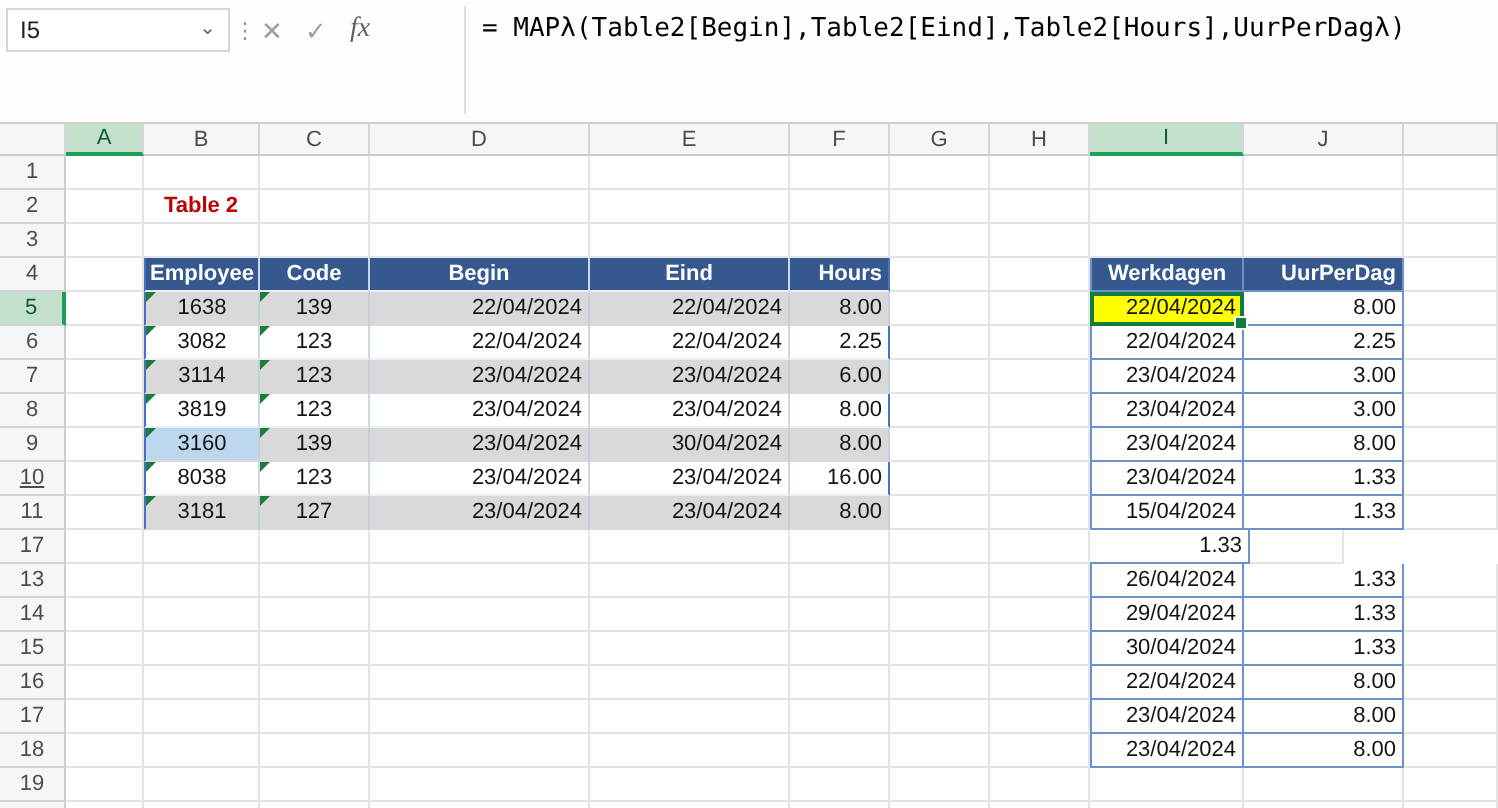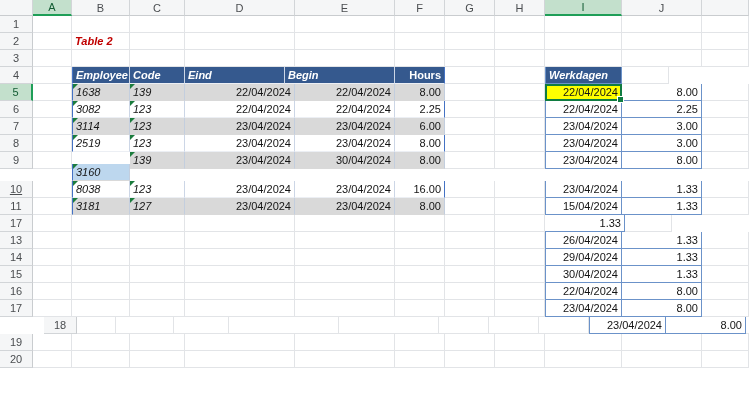--- a/index.html
+++ b/index.html
@@ -23,21 +23,21 @@
   .formula-text{position:absolute;left:241px;top:7px;font-family:"DejaVu Sans Mono",monospace;font-size:13px;color:#000;white-space:pre;}
 
   
   .grid{position:relative;background:#fff;}
   .grow{display:flex;}
   .ch{flex:none;height:16px;background:#f5f6f7;border-right:1px solid #d2d5d8;border-bottom:1px solid #c9cccf;display:flex;align-items:center;justify-content:center;font-size:11px;color:#4a4d50;}
   .rh{flex:none;width:33px;height:17px;background:#f5f6f7;border-right:1px solid #c9cccf;border-bottom:1px solid #d2d5d8;display:flex;align-items:center;justify-content:center;font-size:11px;color:#4a4d50;}
   .hl-c{background:var(--hl);color:#135c33;border-bottom:2px solid #1e9e57;}
   .hl-r{background:var(--hl);color:#135c33;border-right:2px solid #1e9e57;}
   .cell{flex:none;height:17px;display:flex;align-items:center;padding:0 3px;font-size:11px;color:#141414;border-right:1px solid #e2e4e7;border-bottom:1px solid #e2e4e7;position:relative;white-space:nowrap;overflow:hidden;}
-  .al{justify-content:flex-start;font-style:italic;}
+  .al{justify-content:center;}
   .ar{justify-content:flex-end;}
   .title{font-weight:bold;color:var(--title);}
 
   .th{background:var(--th-bg);color:#fff;font-weight:bold;border-right:1px solid rgba(255,255,255,.35);border-bottom:1px solid var(--th-bg);}
   .band{background:var(--band);}
   .lt{border-right:1px solid #ccd6e6;border-bottom:1px solid #eceff4;}
   .band.lt{border-bottom:1px solid #d9d9d9;border-right:1px solid #c3cede;}
   .lt-l{border-left:1px solid var(--blue-border);}
   .lt-r{border-right:1px solid var(--blue-border);}
   .lt-b{border-bottom:1px solid var(--blue-border);}
@@ -46,20 +46,32 @@
   .th.rt{background:var(--th-bg);border-right:1px solid #6b92c9;border-bottom:1px solid #6b92c9;}
   .bluefill{background:var(--bluefill);}
   .tri::before{content:"";position:absolute;top:0;left:0;border-top:5px solid #1b7c3d;border-right:5px solid transparent;}
   .sel{background:var(--sel-fill) !important;outline:2px solid var(--sel-border);outline-offset:-2px;z-index:4;overflow:visible;}
   .sel::after{content:"";position:absolute;right:-3px;bottom:-3px;width:5px;height:5px;background:var(--sel-border);border:1px solid #fff;z-index:5;}
 </style>
 </head>
 <body>
 
 <div class="app">
+  <div class="formula-bar">
+    <div class="name-box">
+      <span>I5</span>
+      <span class="name-caret">⌄</span>
+    </div>
+    <div class="fb-dots">⋮</div>
+    <div class="fb-btn fb-cancel">✕</div>
+    <div class="fb-btn fb-enter">✓</div>
+    <div class="fb-btn fb-fx">fx</div>
+    <div class="fb-divider"></div>
+    <div class="formula-text">= MAPλ(Table2[Begin],Table2[Eind],Table2[Hours],UurPerDagλ)</div>
+  </div>
   <div class="grid" id="grid">
       <div class="grow">
         <div class="ch" style="width: 33px;"></div>
         <div class="ch hl-c" style="width: 39px;">A</div>
         <div class="ch" style="width: 58px;">B</div>
         <div class="ch" style="width: 55px;">C</div>
         <div class="ch" style="width: 110px;">D</div>
         <div class="ch" style="width: 100px;">E</div>
         <div class="ch" style="width: 50px;">F</div>
         <div class="ch" style="width: 50px;">G</div>
@@ -114,34 +126,37 @@
       </div>
       <div class="grow">
         <div class="rh" style="width: 33px;">4</div>
         <div class="cell" style="width: 39px;"></div>
         <div class="cell th lt al lt-l" style="width: 58px;">
           <span>Employee</span>
         </div>
         <div class="cell th lt al" style="width: 55px;">
           <span>Code</span>
         </div>
+        <div class="cell th lt al" style="width: 110px;">
+          <span>Begin</span>
+        </div>
         <div class="cell th lt al" style="width: 100px;">
           <span>Eind</span>
         </div>
-        <div class="cell th lt al" style="width: 110px;">
-          <span>Begin</span>
-        </div>
         <div class="cell th lt ar lt-r" style="width: 50px;">
           <span>Hours</span>
         </div>
         <div class="cell" style="width: 50px;"></div>
         <div class="cell" style="width: 50px;"></div>
         <div class="cell th rt al rt-l" style="width: 77px;">
           <span>Werkdagen</span>
         </div>
+        <div class="cell th rt ar" style="width: 80px;">
+          <span>UurPerDag</span>
+        </div>
         <div class="cell" style="width: 47px;"></div>
       </div>
       <div class="grow">
         <div class="rh hl-r" style="width: 33px;">5</div>
         <div class="cell" style="width: 39px;"></div>
         <div class="cell lt band al tri lt-l" style="width: 58px;">
           <span>1638</span>
         </div>
         <div class="cell lt band al tri" style="width: 55px;">
           <span>139</span>
@@ -218,21 +233,21 @@
         </div>
         <div class="cell rt ar" style="width: 80px;">
           <span>3.00</span>
         </div>
         <div class="cell" style="width: 47px;"></div>
       </div>
       <div class="grow">
         <div class="rh" style="width: 33px;">8</div>
         <div class="cell" style="width: 39px;"></div>
         <div class="cell lt al tri lt-l" style="width: 58px;">
-          <span>2519</span>
+          <span>3819</span>
         </div>
         <div class="cell lt al tri" style="width: 55px;">
           <span>123</span>
         </div>
         <div class="cell lt ar" style="width: 110px;">
           <span>23/04/2024</span>
         </div>
         <div class="cell lt ar" style="width: 100px;">
           <span>23/04/2024</span>
         </div>
@@ -245,21 +260,21 @@
           <span>23/04/2024</span>
         </div>
         <div class="cell rt ar" style="width: 80px;">
           <span>3.00</span>
         </div>
         <div class="cell" style="width: 47px;"></div>
       </div>
       <div class="grow">
         <div class="rh" style="width: 33px;">9</div>
         <div class="cell" style="width: 39px;"></div>
-        <div class="cell lt band al tri lt-l bluefill" style="width: 58px; margin-top: 12px;">
+        <div class="cell lt band al tri lt-l bluefill" style="width: 58px;">
           <span>3160</span>
         </div>
         <div class="cell lt band al tri" style="width: 55px;">
           <span>139</span>
         </div>
         <div class="cell lt band ar" style="width: 110px;">
           <span>23/04/2024</span>
         </div>
         <div class="cell lt band ar" style="width: 100px;">
           <span>30/04/2024</span>
@@ -432,21 +447,21 @@
         <div class="cell" style="width: 50px;"></div>
         <div class="cell rt ar rt-l" style="width: 77px;">
           <span>23/04/2024</span>
         </div>
         <div class="cell rt ar" style="width: 80px;">
           <span>8.00</span>
         </div>
         <div class="cell" style="width: 47px;"></div>
       </div>
       <div class="grow">
-        <div class="rh" style="width: 33px; margin-left: 44px;">18</div>
+        <div class="rh" style="width: 33px;">18</div>
         <div class="cell" style="width: 39px;"></div>
         <div class="cell" style="width: 58px;"></div>
         <div class="cell" style="width: 55px;"></div>
         <div class="cell" style="width: 110px;"></div>
         <div class="cell" style="width: 100px;"></div>
         <div class="cell" style="width: 50px;"></div>
         <div class="cell" style="width: 50px;"></div>
         <div class="cell" style="width: 50px;"></div>
         <div class="cell rt ar rt-l" style="width: 77px;">
           <span>23/04/2024</span>

